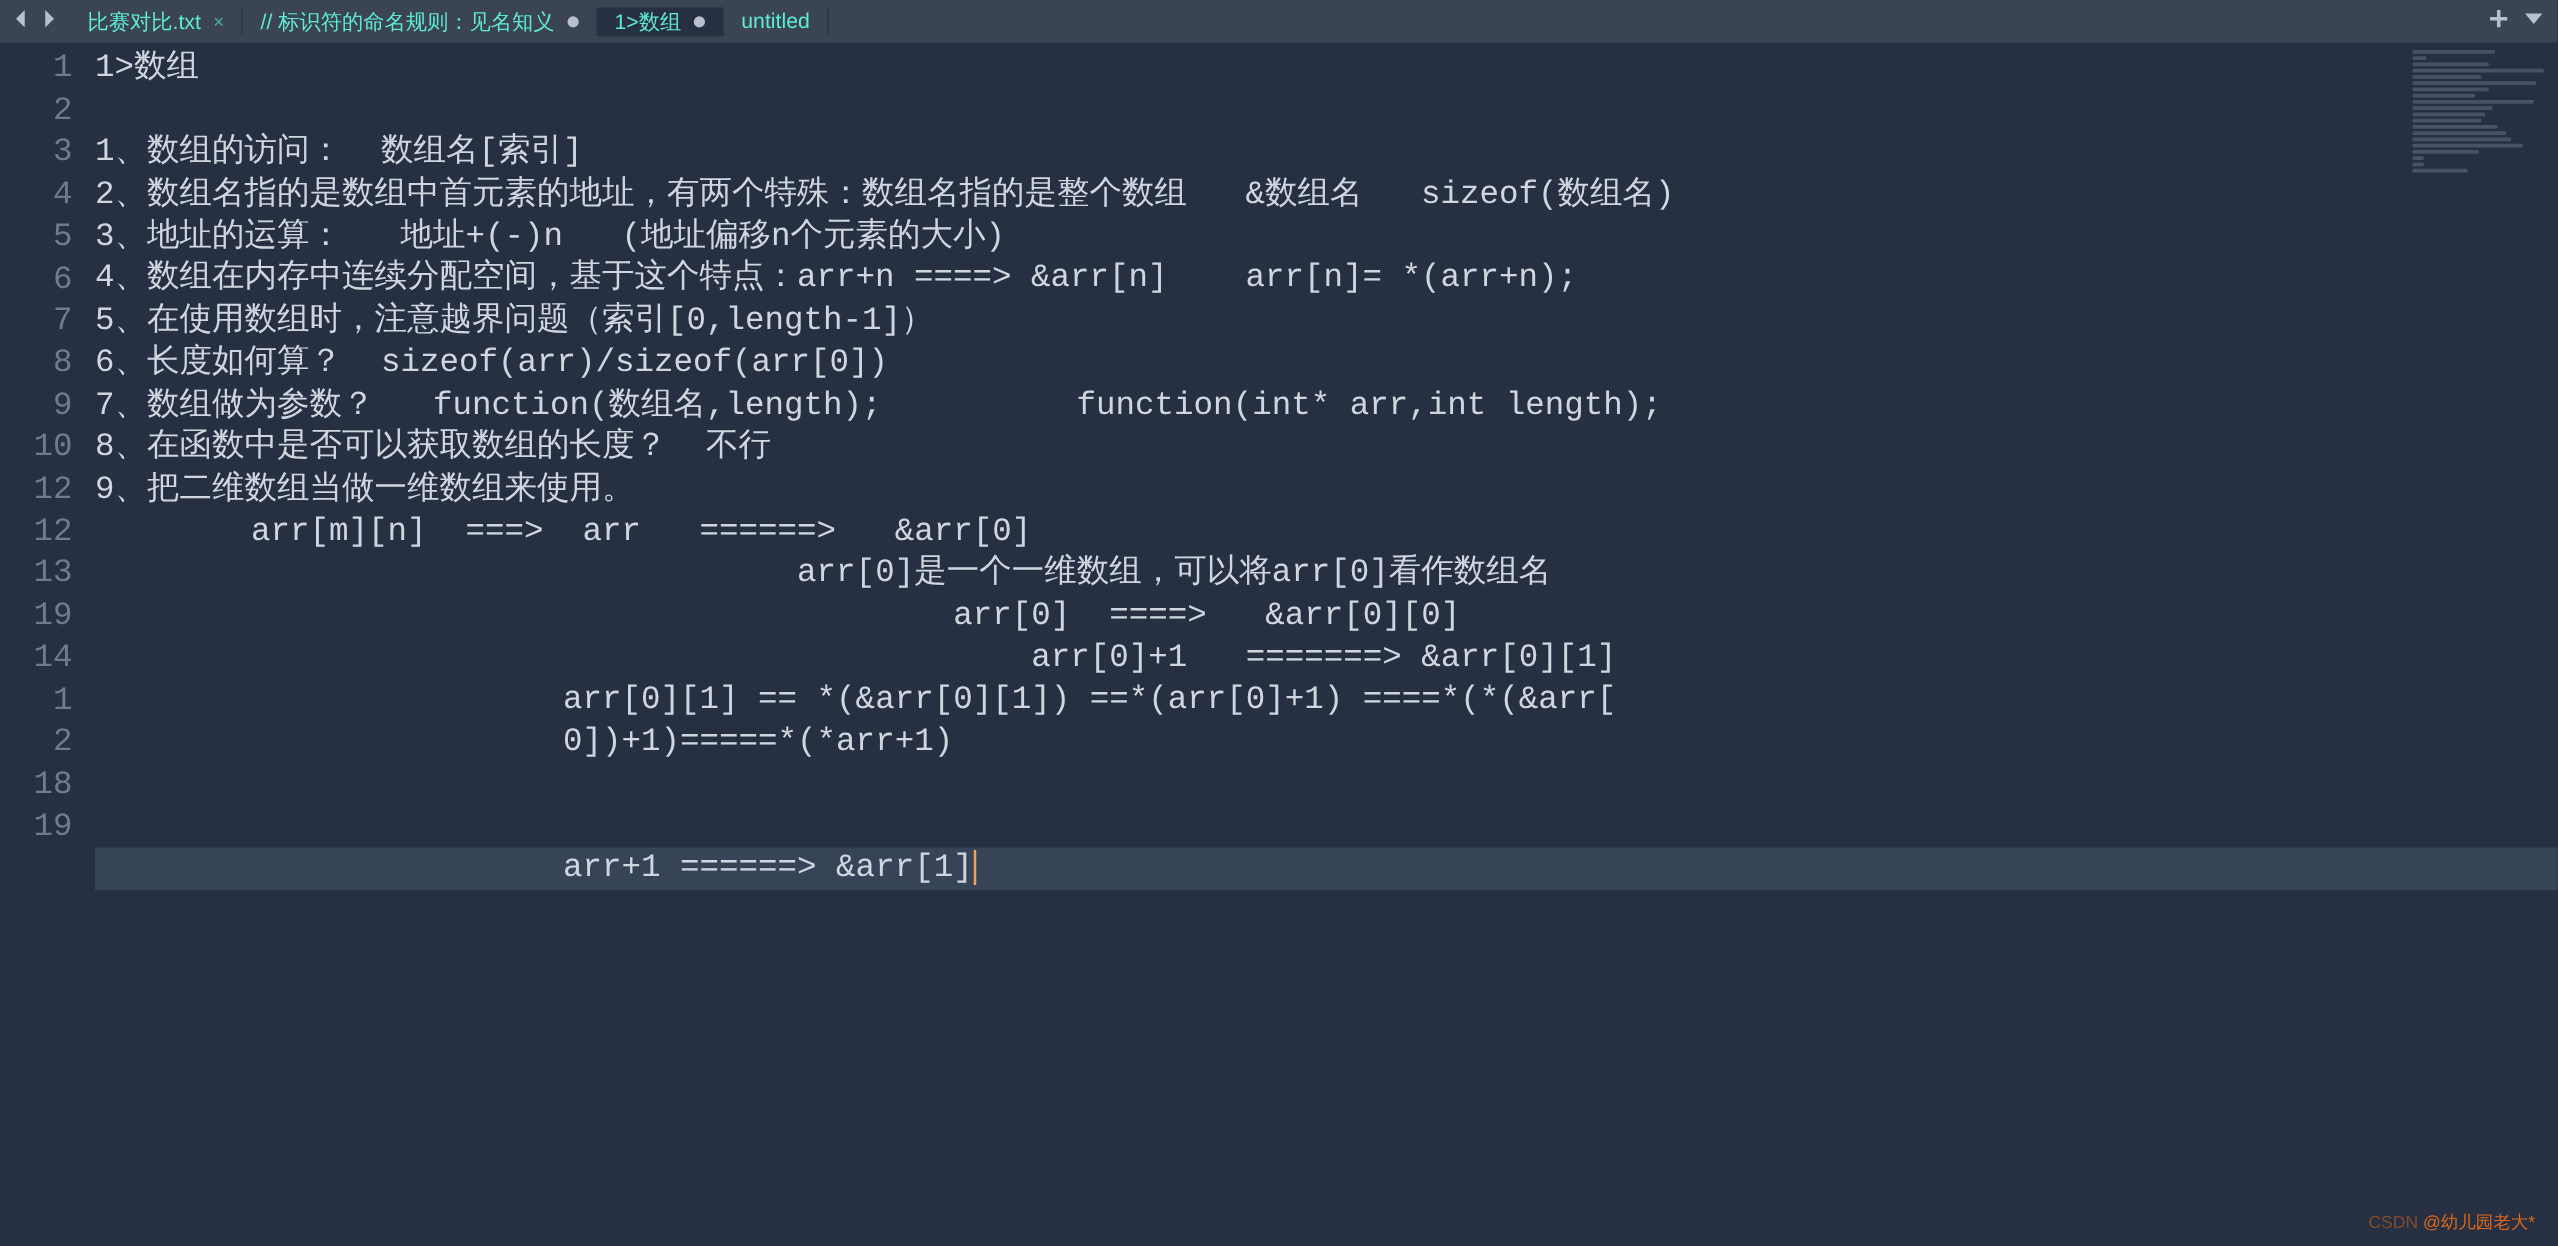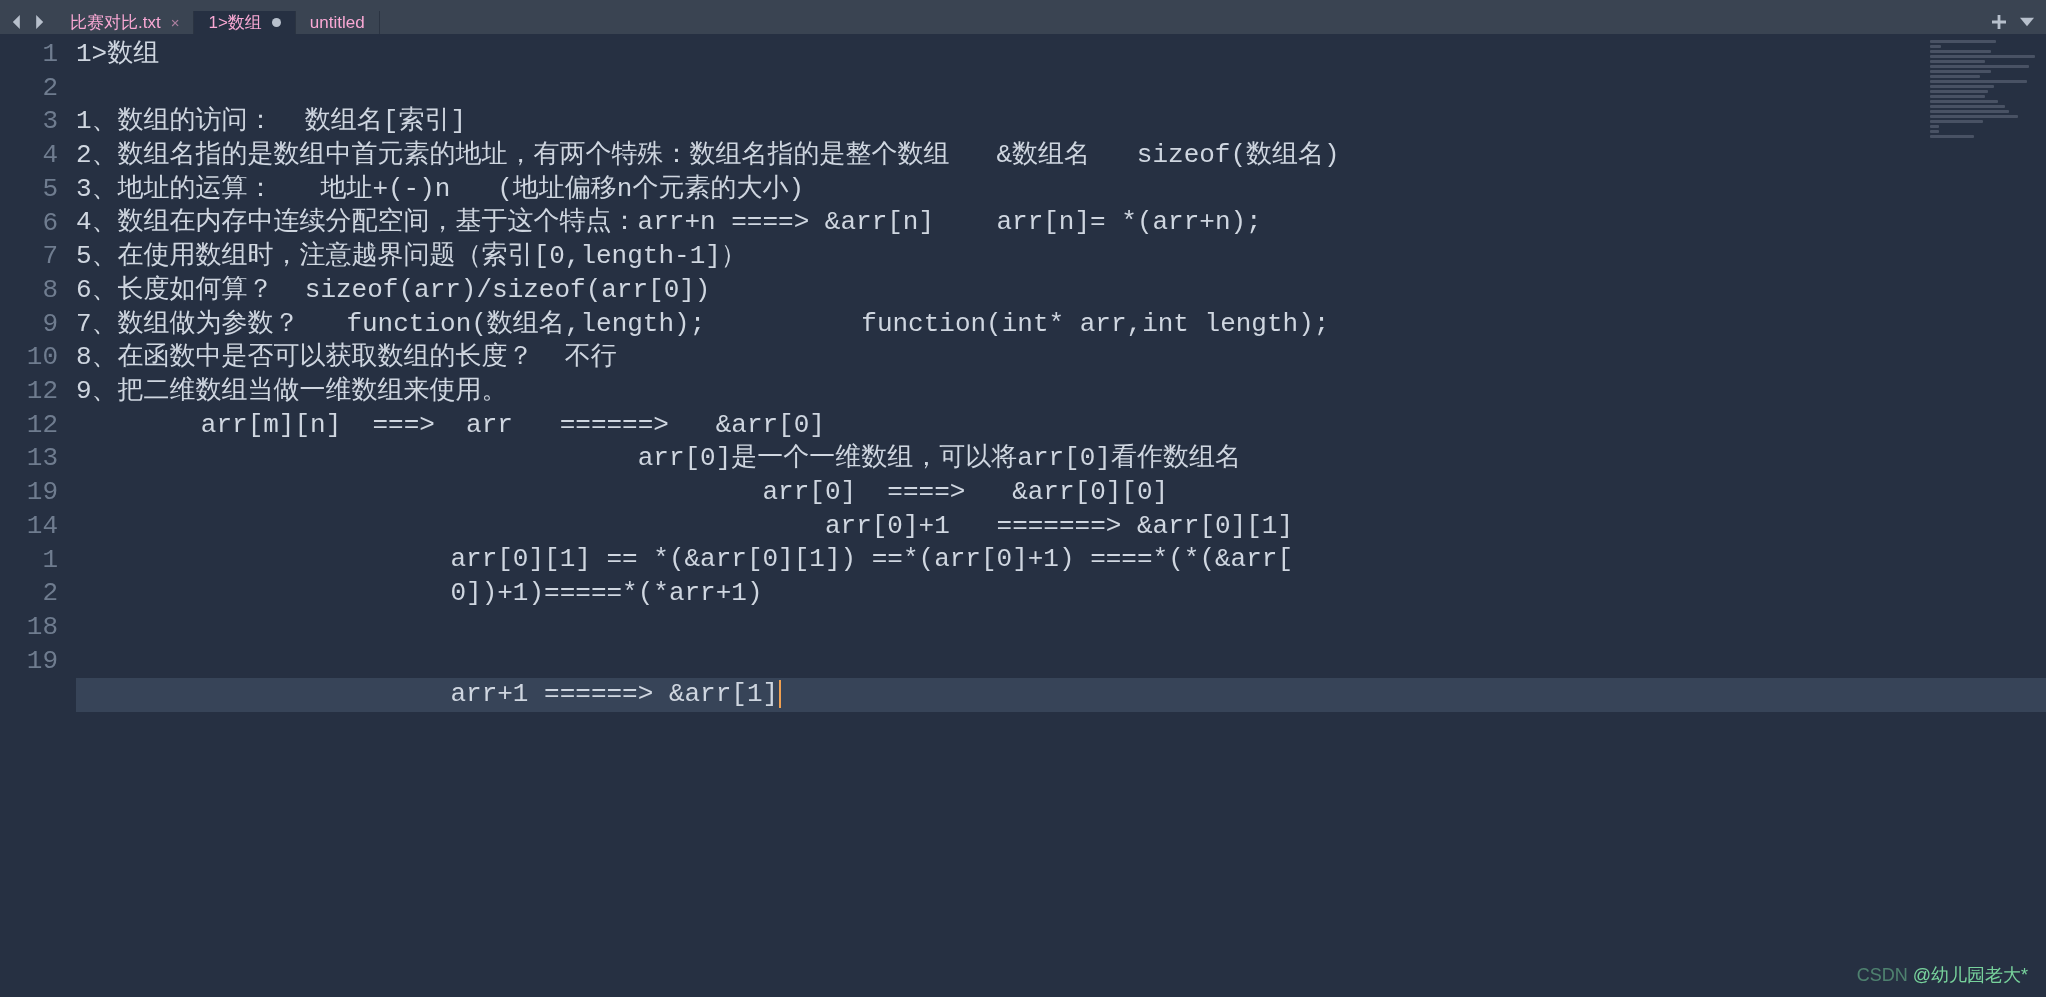--- a/index.html
+++ b/index.html
@@ -1,52 +1,56 @@
 <!DOCTYPE html>
 <html><head>
 <meta charset="utf-8">
 <style>
   html,body{margin:0;padding:0;width:2046px;height:997px;background:#263042;font-family:"Consolas","Courier New",monospace;overflow:hidden;}
-  .tabbar{height:34px;background:#3a4452;display:flex;align-items:flex-end;color:#f9a8d4;font-size:17px;font-family:"Microsoft YaHei","Consolas",sans-serif;}
+  .tabbar{height:34px;background:#3a4452;display:flex;align-items:center;color:#5eead4;font-size:17px;font-family:"Microsoft YaHei","Consolas",sans-serif;}
   .tab-nav{display:flex;align-items:center;padding:0 10px;gap:8px;}
   .tab-nav svg{width:14px;height:14px;fill:#b7c0cc;}
   .tab{display:flex;align-items:center;padding:0 14px;gap:10px;border-right:1px solid #2b3442;position:relative;cursor:pointer;}
   .tab.active{background:#263042;}
   .tab .dot{width:9px;height:9px;border-radius:50%;background:#b7c0cc;}
   .tab .close{font-size:15px;opacity:.6;}
   .tab-actions{margin-left:auto;display:flex;align-items:center;padding:0 12px;gap:14px;}
   .tab-actions svg{width:14px;height:14px;fill:#b7c0cc;}
   .editor{position:absolute;top:34px;left:0;right:0;bottom:0;display:flex;}
   .gutter{width:76px;text-align:right;padding-top:4px;color:#6f7c8f;font-size:26px;line-height:33.7px;user-select:none;}
   .gutter div{padding-right:18px;}
   .code{flex:1;padding-top:4px;color:#cfd6e0;font-size:26px;line-height:33.7px;white-space:pre;position:relative;}
   .code .line{height:33.7px;}
   .code .line.hl{background:rgba(90,105,130,.35);}
   .cursor{display:inline-block;width:2px;height:28px;background:#f0a050;vertical-align:middle;margin-left:1px;}
   .minimap{position:absolute;top:38px;right:6px;width:110px;height:120px;opacity:.35;pointer-events:none;}
   .minimap .mline{height:3px;margin:2px 0;background:#8a93a3;border-radius:1px;}
-  .watermark{position:absolute;right:18px;bottom:10px;color:#86efac;font-size:18px;font-family:"Microsoft YaHei",sans-serif;opacity:.85;}
+  .watermark{position:absolute;right:18px;bottom:10px;color:#f97316;font-size:14px;font-family:"Microsoft YaHei",sans-serif;opacity:.85;}
   .watermark .faded{opacity:.5;}
 </style>
 </head>
 <body>
 
 <div class="tabbar">
   <div class="tab-nav">
     <span><svg viewBox="0 0 10 10">
           <path d="M7 0 L2 5 L7 10 Z"></path>
         </svg></span>
     <span><svg viewBox="0 0 10 10">
           <path d="M3 0 L8 5 L3 10 Z"></path>
         </svg></span>
   </div>
   <div id="tabs-container" style="display: flex;">
       <div class="tab">
         <span>比赛对比.txt</span>
         <span class="close">×</span>
+      </div>
+      <div class="tab">
+        <span>// 标识符的命名规则：见名知义</span>
+        <span class="dot"></span>
       </div>
       <div class="tab active">
         <span>1&gt;数组</span>
         <span class="dot"></span>
       </div>
       <div class="tab">
         <span>untitled</span>
       </div>
     </div>
   <div class="tab-actions">

